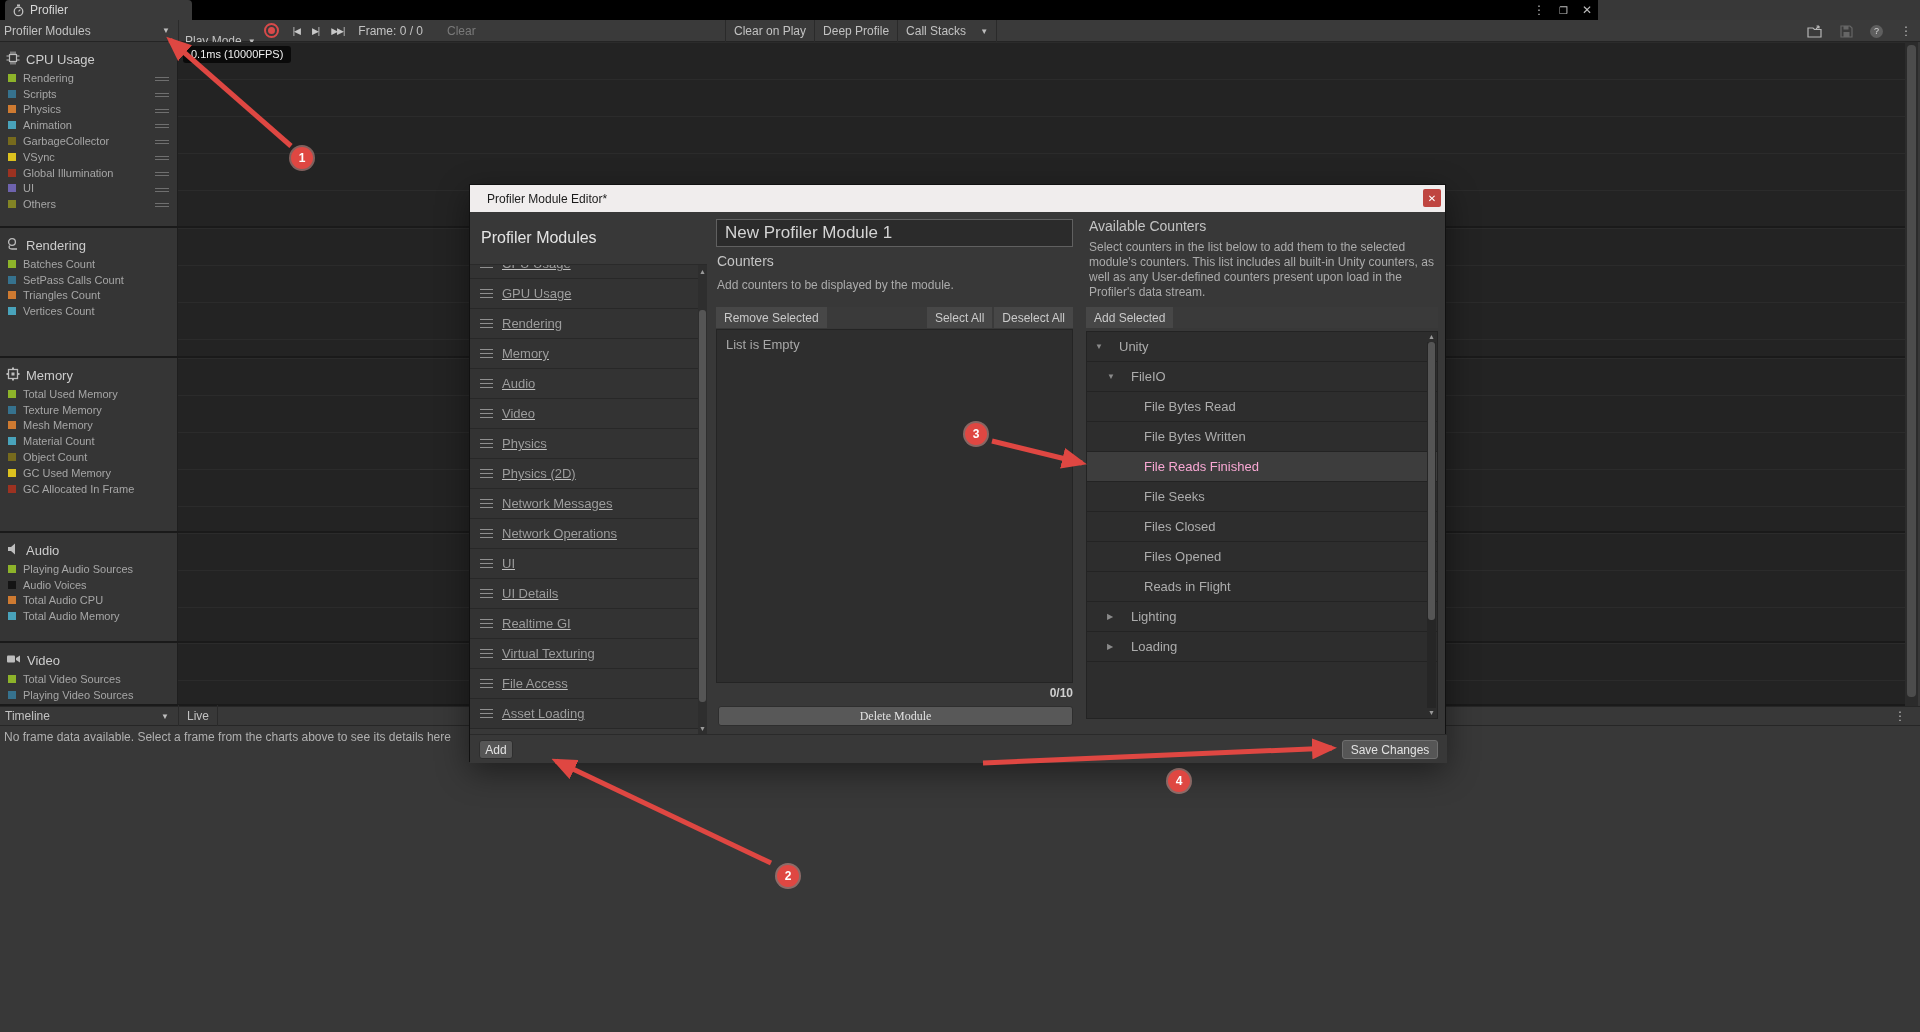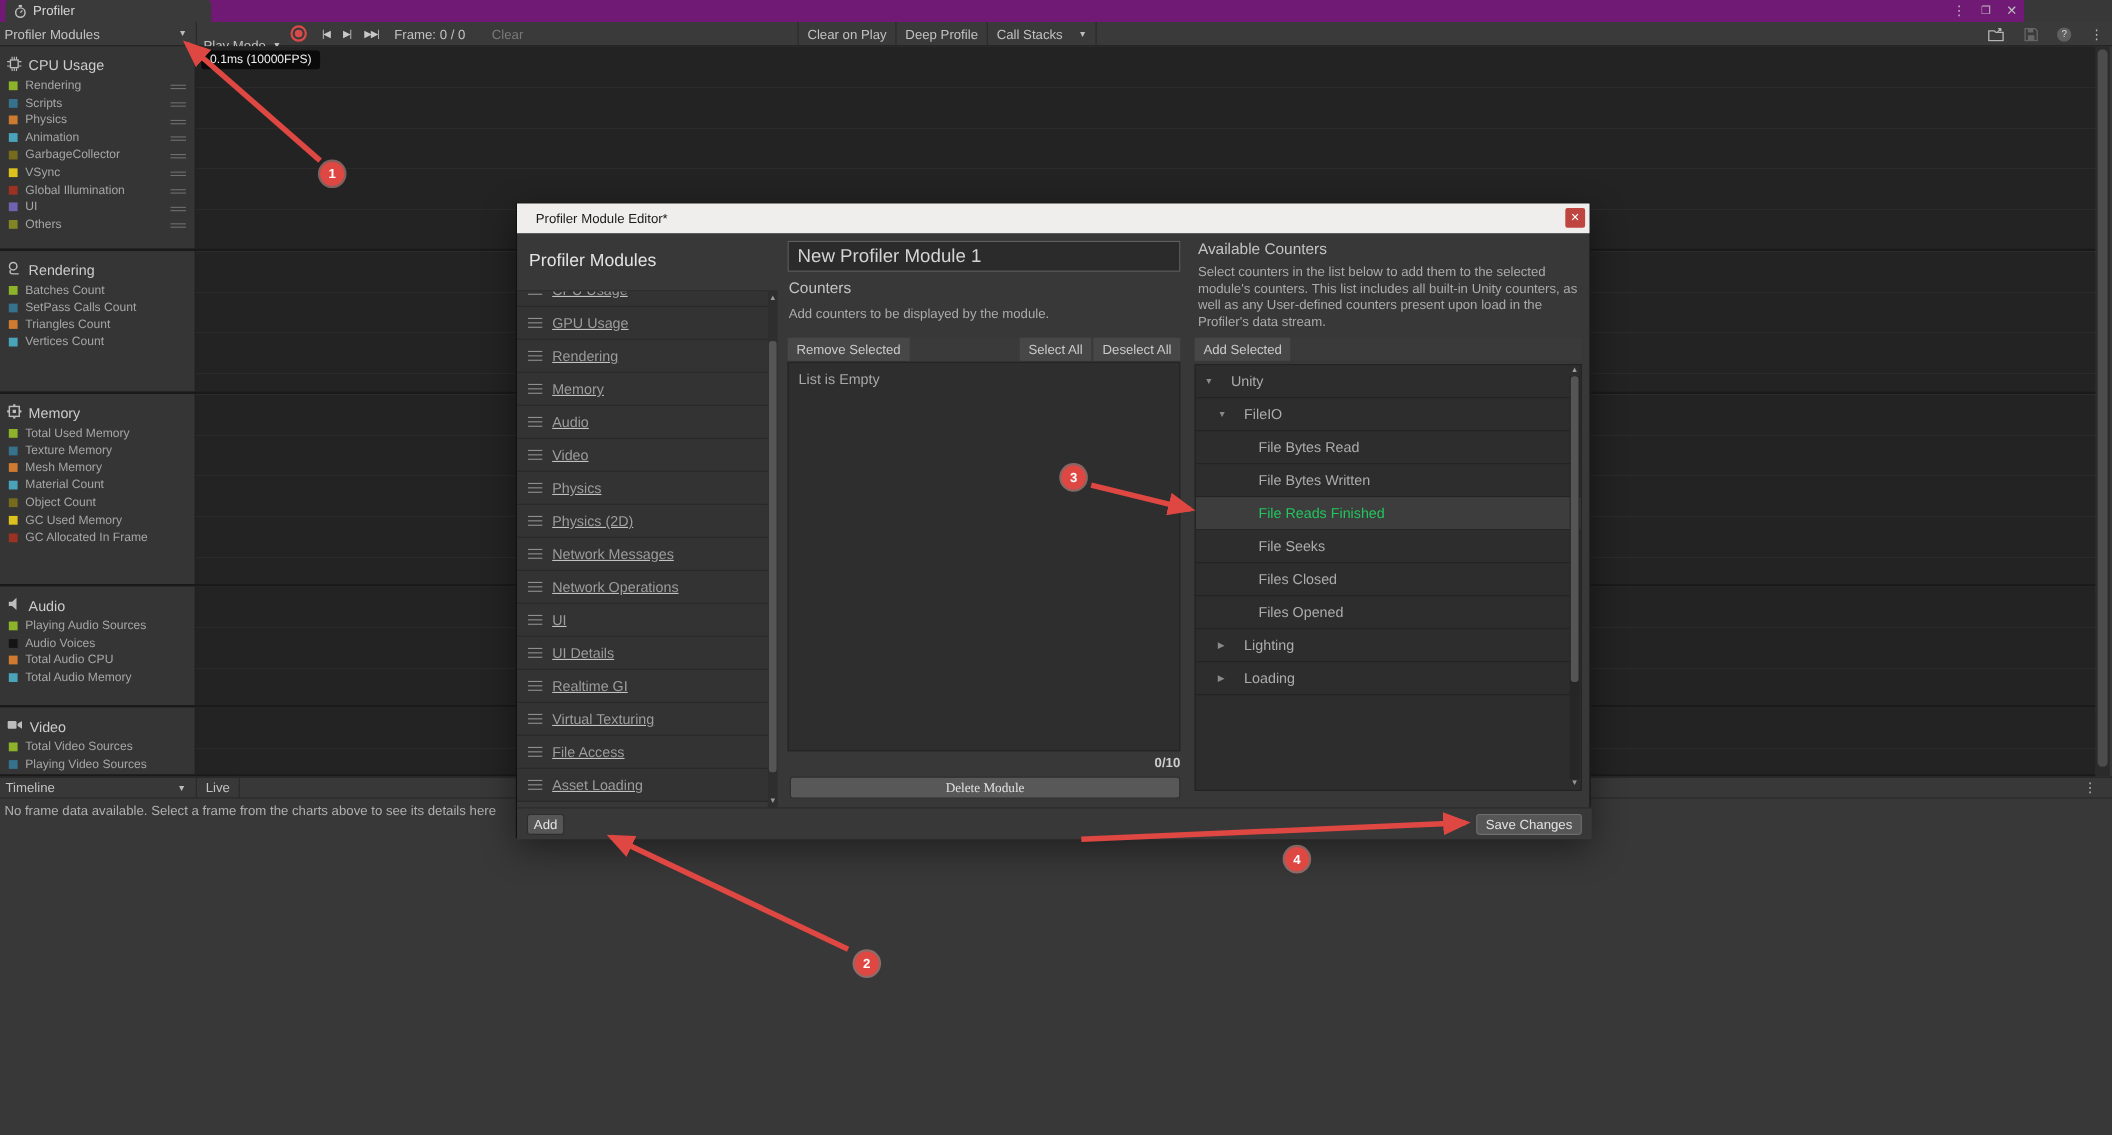--- a/index.html
+++ b/index.html
@@ -1,21 +1,21 @@
 <!DOCTYPE html>
 <html><head>
 <meta charset="utf-8">
 <style>
   * { margin:0; padding:0; box-sizing:border-box; }
   html,body { background:#1a1a1a; }
   body { font-family:"Liberation Sans", sans-serif; }
   #app { position:relative; width:1920px; height:1032px; overflow:hidden; background:#383838; color:#c2c2c2; font-size:12px; }
 
   
-  .titlebar { position:absolute; left:0; top:0; width:1840px; height:20px; background:#701a75; }
+  .titlebar { position:absolute; left:0; top:0; width:1598px; height:20px; background:#000000; }
   .tab { position:absolute; left:5px; top:0; width:187px; height:20px; background:#3a3a3a; border-radius:4px 4px 0 0; display:flex; align-items:center; gap:5px; padding-left:7px; color:#d6d6d6; }
   .winctrl { position:absolute; top:0; height:20px; display:flex; align-items:center; gap:14px; right:6px; color:#bdbdbd; }
   .winctrl span { cursor:default; }
 
   .toolbar { position:absolute; left:0; top:20px; width:1920px; height:22px; background:#3a3a3a; border-bottom:1px solid #242424; display:flex; align-items:center; color:#c2c2c2; }
   .tb-sep { width:1px; height:22px; background:#2a2a2a; }
   .dropdown { display:flex; align-items:center; height:22px; }
   .caret { font-size:8px; color:#bdbdbd; margin-left:6px; }
   .tb-btn { display:flex; align-items:center; height:22px; padding:0 8px; white-space:nowrap; }
   .dim { color:#7a7a7a; }
@@ -62,21 +62,21 @@
   .sub-head { position:absolute; color:#c4c4c4; font-size:14px; }
   .desc { position:absolute; color:#ababab; font-size:12px; line-height:15px; }
   .seg-row { position:absolute; height:21px; background:#3a3a3a; display:flex; gap:2px; }
   .seg { background:#474747; color:#cacaca; font-size:12px; display:flex; align-items:center; padding:0 8px; }
   .seg-fill { flex:1; background:#3a3a3a; }
   .list-box { position:absolute; background:#2e2e2e; border:1px solid #242424; color:#a8a8a8; font-size:13px; }
   .count { position:absolute; color:#cfcfcf; font-size:12px; font-weight:bold; }
 
   .tree { position:absolute; left:616px; top:146px; width:352px; height:388px; background:#2d2d2d; border:1px solid #232323; overflow:hidden; }
   .tree-row { position:relative; height:30px; border-bottom:1px solid #232323; display:flex; align-items:center; color:#acacac; font-size:13px; }
-  .tree-row.hl { background:#3d3d3d; color:#22c55e; }
+  .tree-row.hl { background:#3d3d3d; color:#f9a8d4; }
   .tree-arrow { position:absolute; font-size:8px; color:#8a8a8a; }
   .tree-scroll { position:absolute; right:1px; top:10px; width:9px; height:366px; background:#262626; }
   .tree-scroll .thumb { position:absolute; left:1px; top:0; width:7px; height:278px; background:#555; border-radius:3px; }
 
   
   #anno-svg { position:absolute; left:0; top:0; z-index:60; pointer-events:none; }
   .anno-circle { position:absolute; width:22px; height:22px; border-radius:50%; background:#df4742; color:#fff; font-size:12px; font-weight:bold; display:flex; align-items:center; justify-content:center; z-index:70; box-shadow:0 0 0 2px rgba(245,170,165,.45); pointer-events:none; }
 </style>
 </head>
 <body>
@@ -480,20 +480,23 @@
           <div class="tree-row">
             <span style="margin-left: 57px;">File Seeks</span>
           </div>
           <div class="tree-row">
             <span style="margin-left: 57px;">Files Closed</span>
           </div>
           <div class="tree-row">
             <span style="margin-left: 57px;">Files Opened</span>
           </div>
           <div class="tree-row">
+            <span style="margin-left: 57px;">Reads in Flight</span>
+          </div>
+          <div class="tree-row">
             <span class="tree-arrow" style="left: 20px;">▶</span>
             <span style="margin-left: 44px;">Lighting</span>
           </div>
           <div class="tree-row">
             <span class="tree-arrow" style="left: 20px;">▶</span>
             <span style="margin-left: 44px;">Loading</span>
           </div>
         </div>
       <div class="tree-scroll">
           <div class="thumb"></div>

